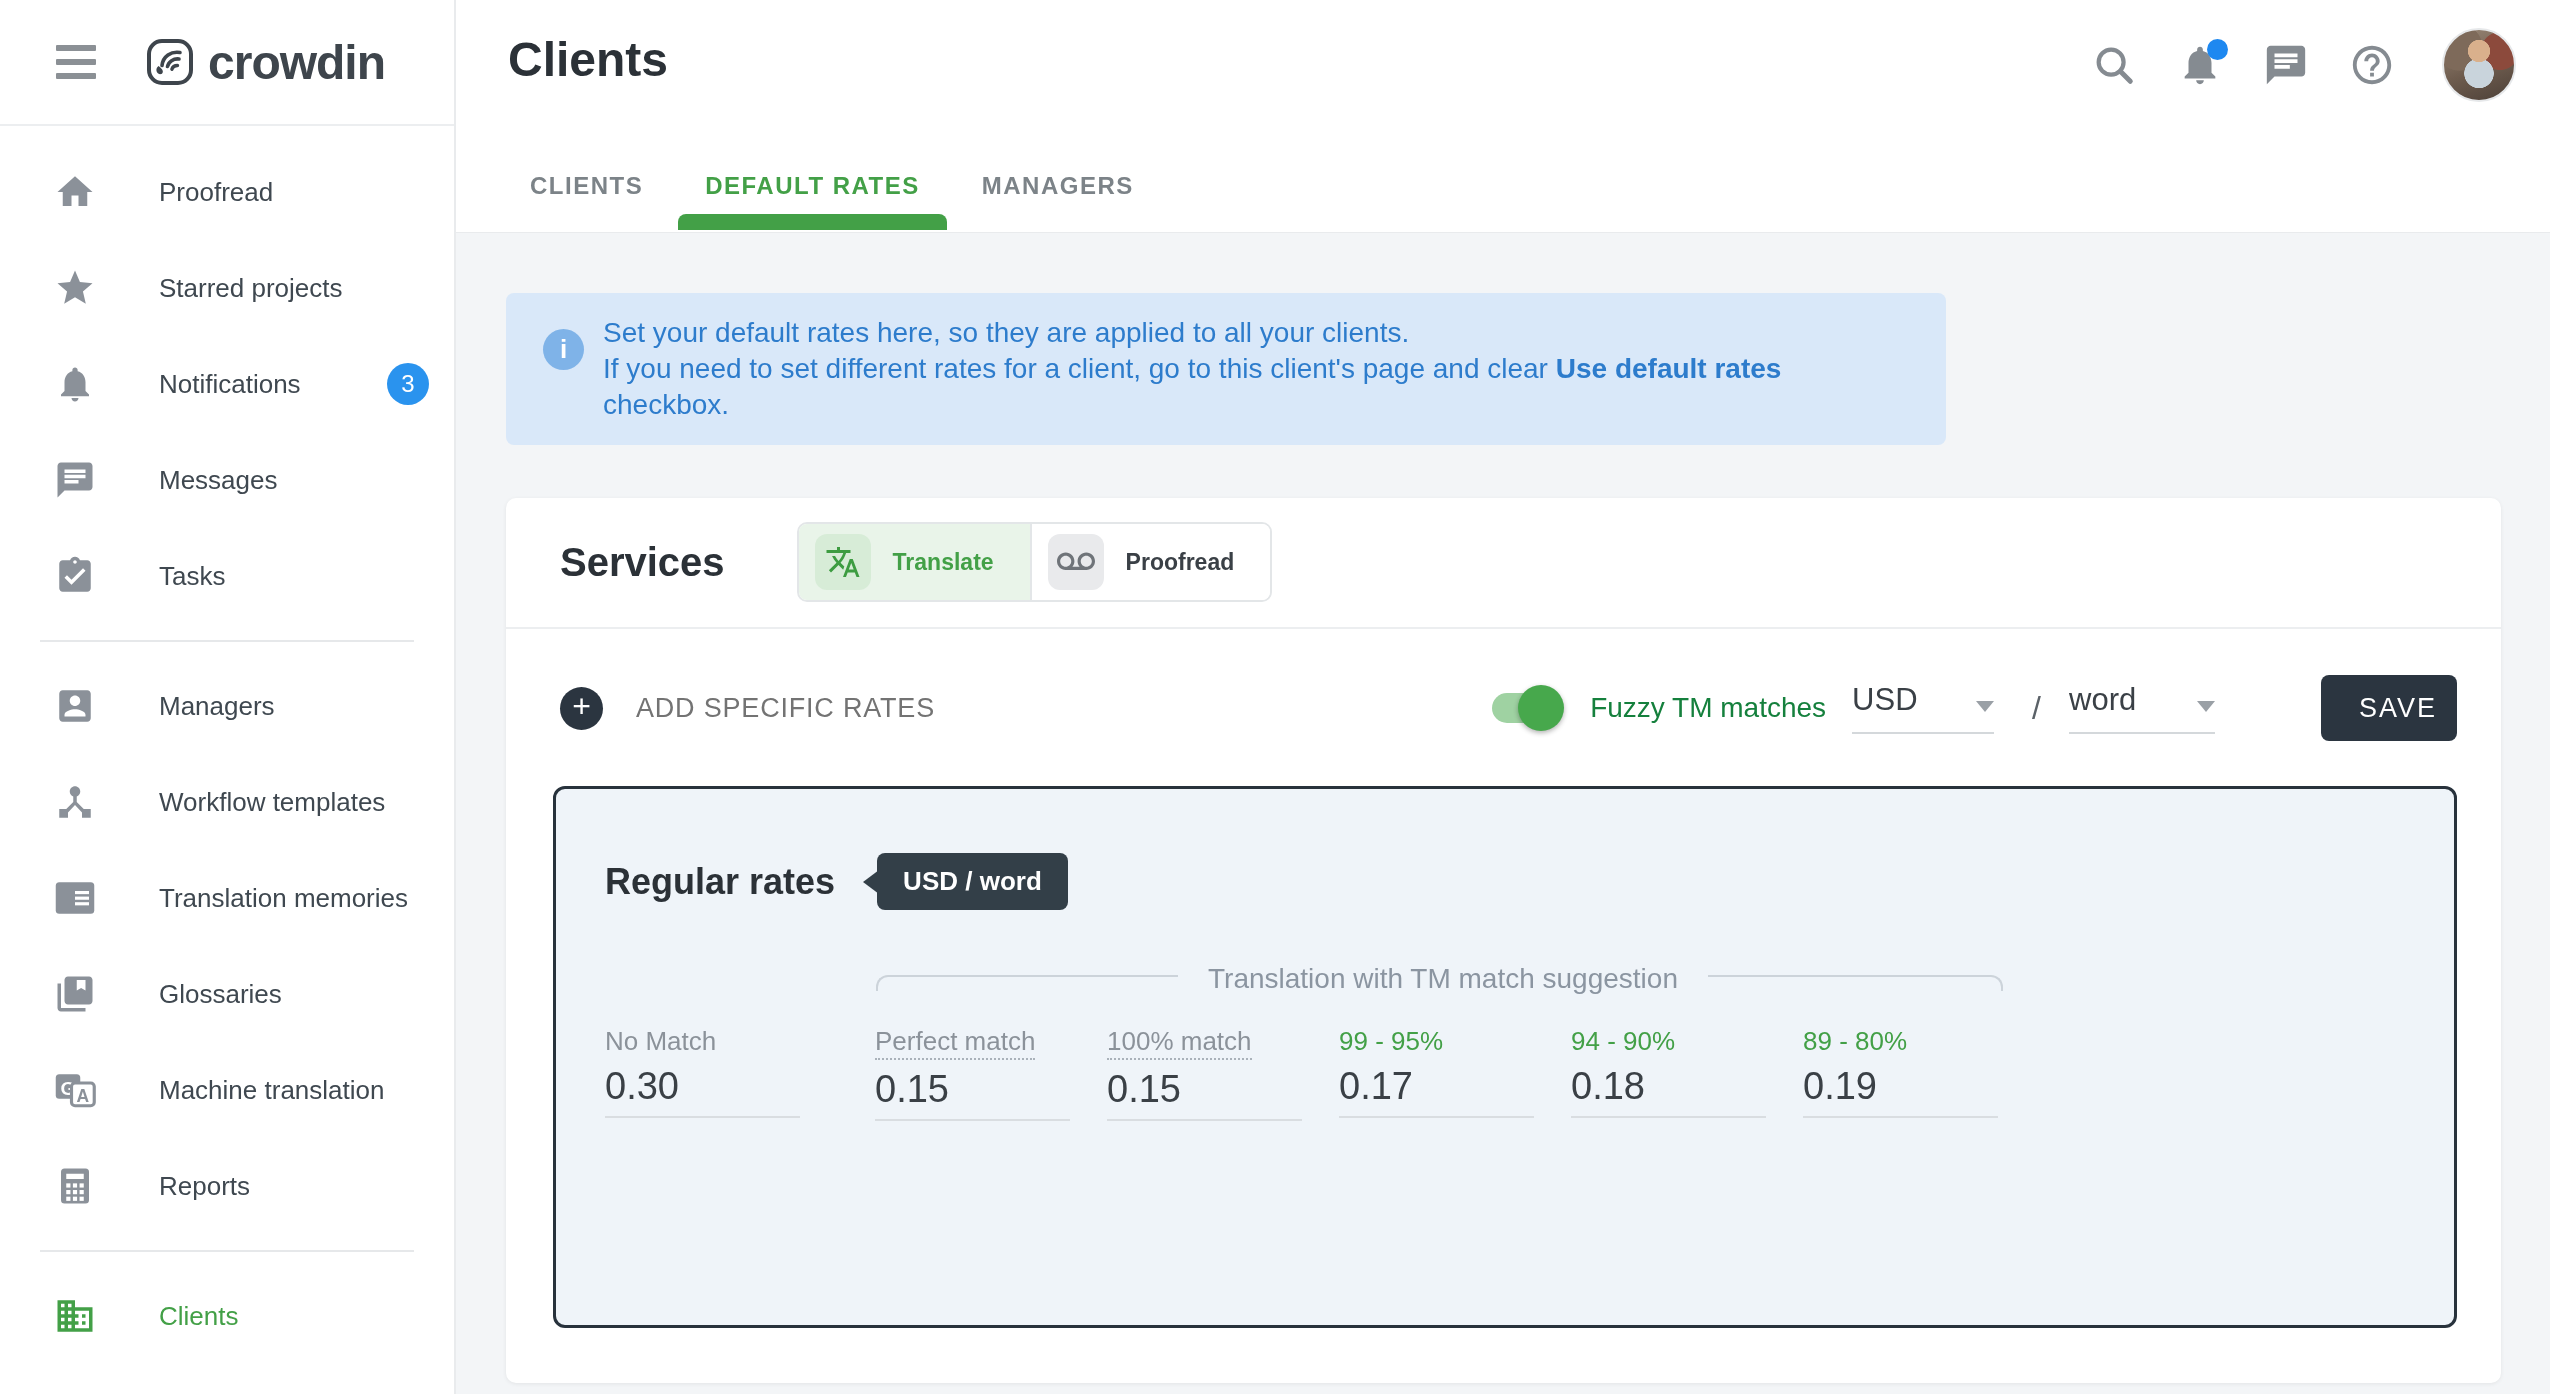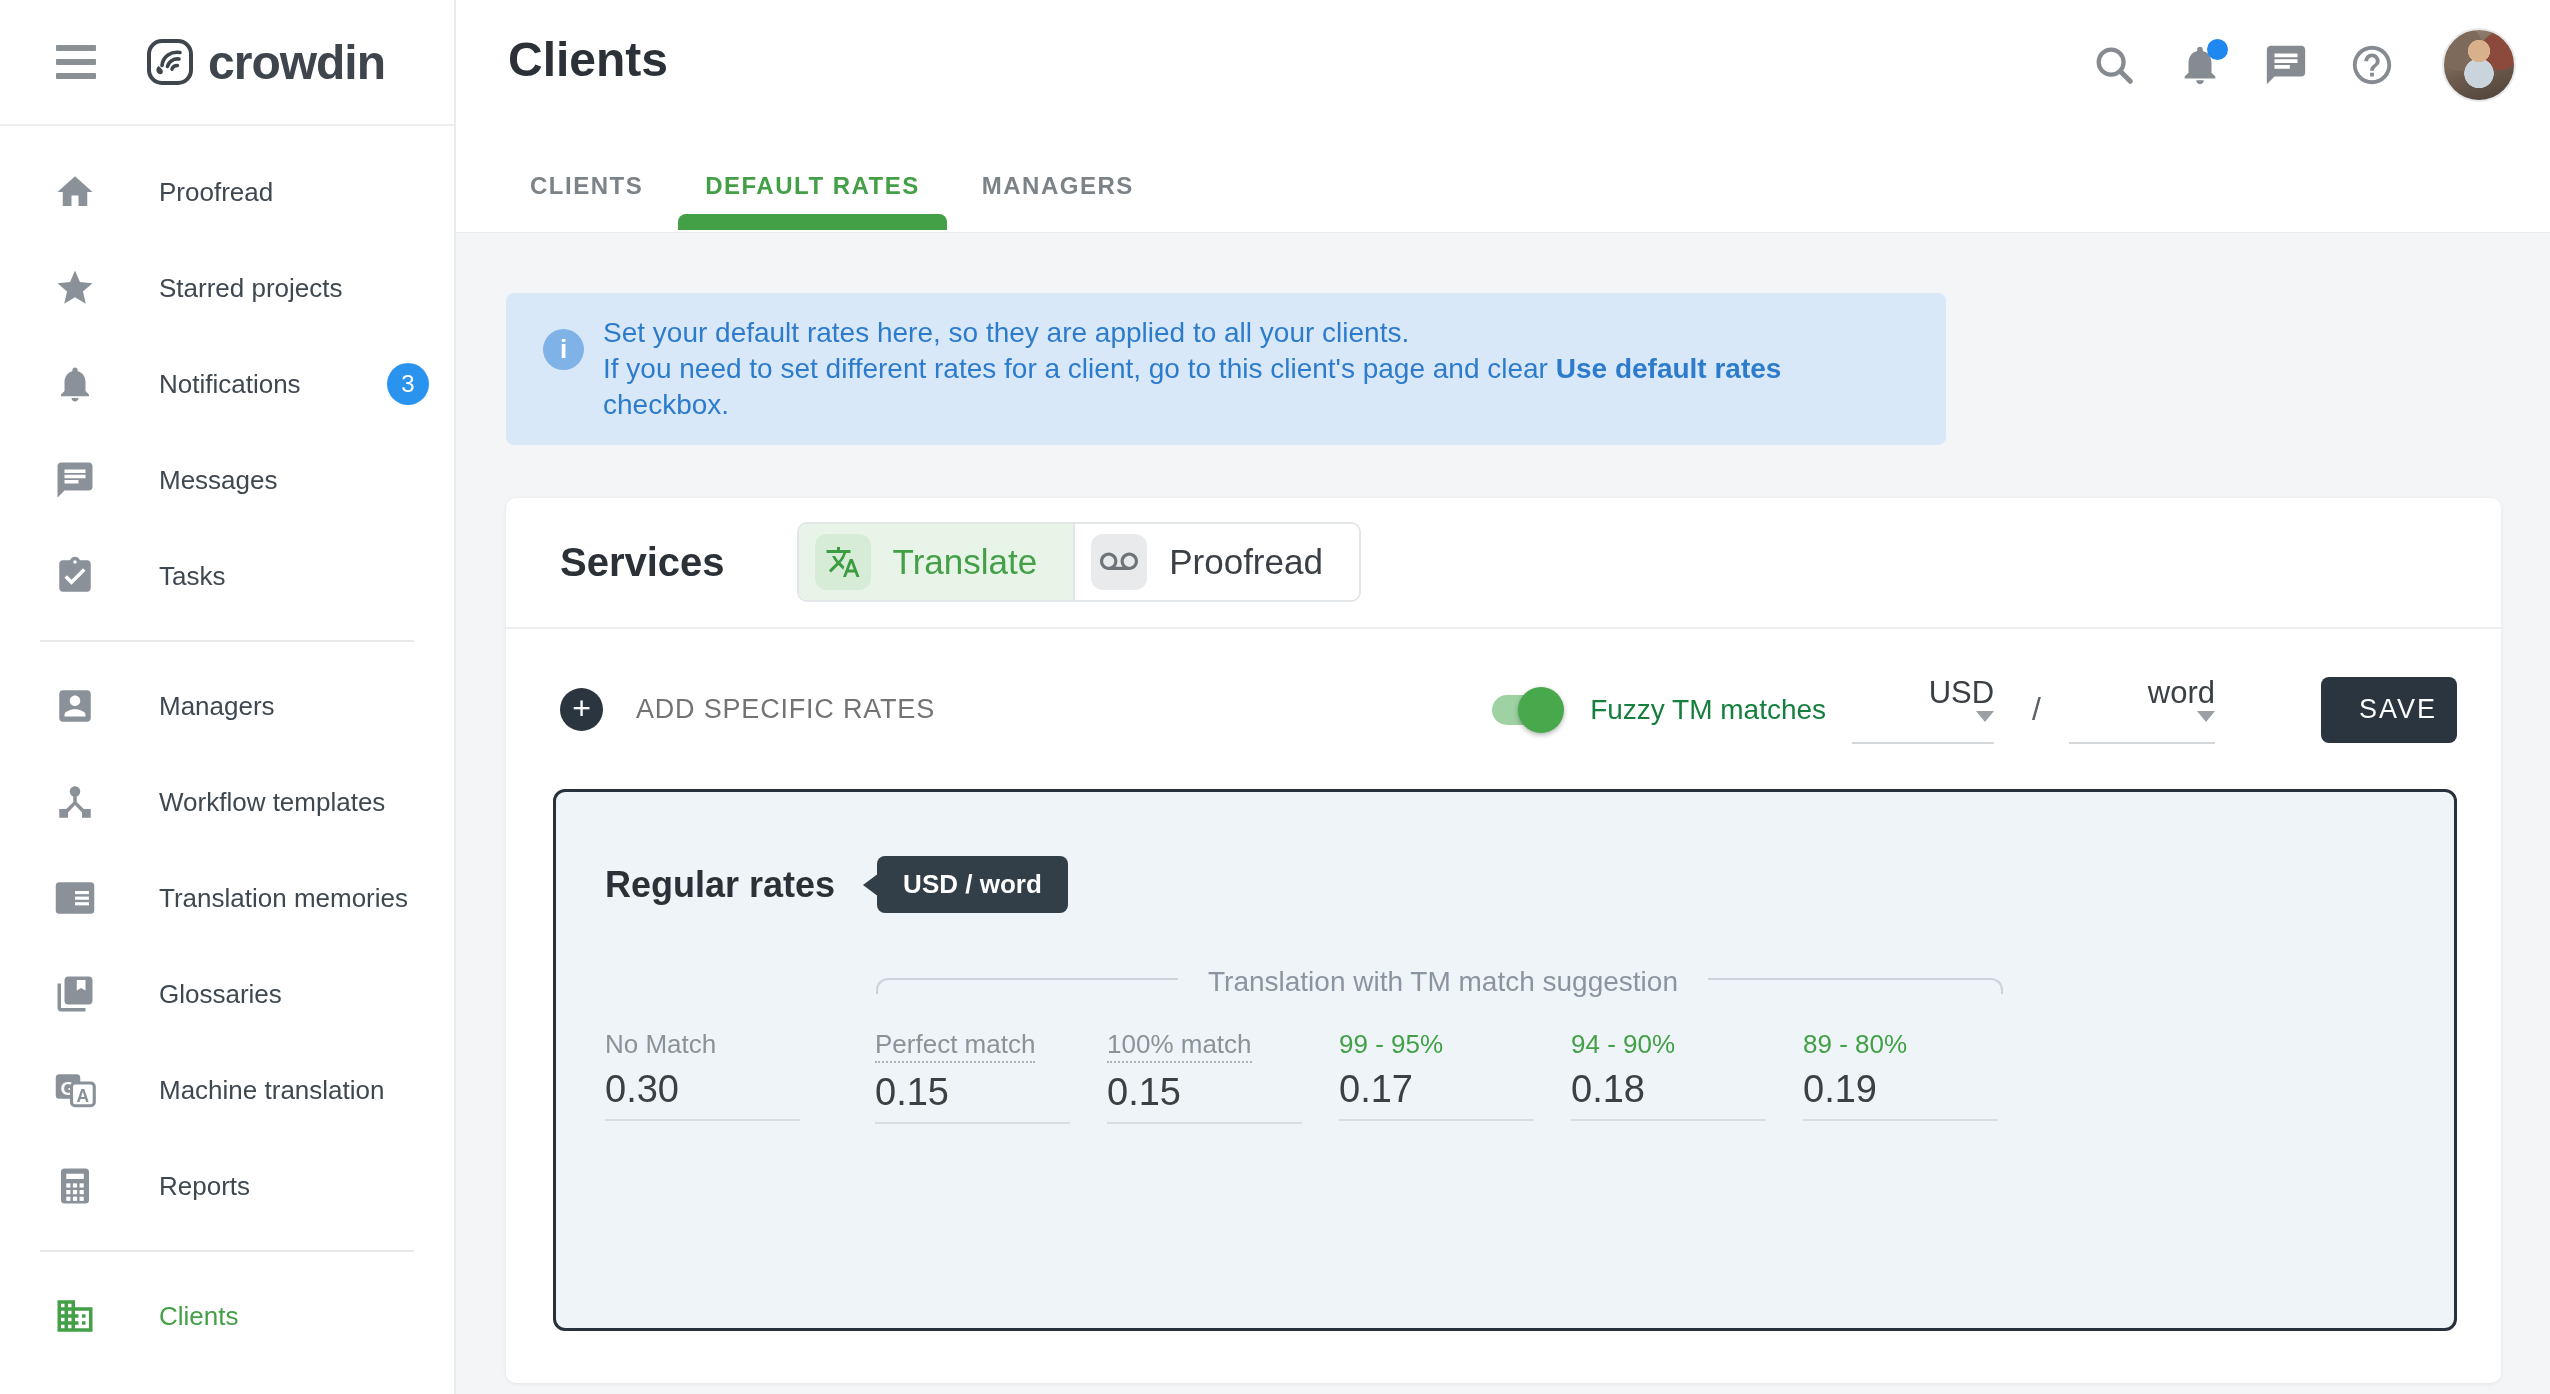--- a/index.html
+++ b/index.html
@@ -95,42 +95,42 @@
   .segmented {
     display:flex; margin-left:72px; border:2px solid #e3e6e8; border-radius:10px;
     overflow:hidden; height:80px;
   }
   .segment { display:flex; align-items:center; padding:0 36px 0 16px; cursor:pointer; background:#fff; }
   .segment.active { background:#e9f4e9; }
   .segment + .segment { border-left:2px solid #e3e6e8; }
   .seg-tile { width:56px; height:56px; border-radius:12px; display:flex; align-items:center; justify-content:center; margin-right:22px; }
   .segment.active .seg-tile { background:#d7ecd7; }
   .segment:not(.active) .seg-tile { background:#e9eaec; }
-  .seg-label { font-size:35px; }
+  .seg-label { font-size:23px;font-weight:bold; }
   .segment.active .seg-label { color:#43a047; }
   .segment:not(.active) .seg-label { color:#3a4046; }
 
   .card-divider { height:2px; background:#eceef0; }
 
   
   .rates-toolbar { display:flex; align-items:center; padding:46px 44px 40px 54px; }
   .add-rates { display:flex; align-items:center; cursor:pointer; }
   .plus-circle {
     width:43px; height:43px; border-radius:50%; background:#2b3540; color:#fff;
     font-size:32px; display:flex; align-items:center; justify-content:center; padding-bottom:3px;
   }
   .add-rates-label { margin-left:33px; font-size:27px; font-weight:normal; letter-spacing:.8px; color:#737373; }
   .toolbar-right { margin-left:auto; display:flex; align-items:center; }
   .toggle { position:relative; width:66px; height:30px; border-radius:15px; background:#9fd2a2; cursor:pointer; flex:none; }
   .toggle-knob {
     position:absolute; right:-6px; top:-8px; width:46px; height:46px; border-radius:50%;
     background:#47a84c; box-shadow:0 2px 5px rgba(0,0,0,.3);
   }
   .fuzzy-label { margin-left:32px; font-size:28px; color:#15803d; }
-  .select { display:flex; align-items:end; justify-content:space-between; border-bottom:2px solid #d4d8db; padding-bottom:14px; cursor:pointer;flex-direction:column; }
+  .select { display:flex; align-items:end; justify-content:space-between; border-bottom:2px solid #d4d8db; padding-bottom:14px; cursor:pointer; }
   .select-currency { width:142px; margin-left:26px; }
   .select-unit { width:146px; margin-left:28px; }
   .select-value { font-size:31px; color:#3a4046; }
   .caret { width:0; height:0; border-left:9px solid transparent; border-right:9px solid transparent; border-top:11px solid #9aa0a6; margin-bottom:6px; }
   .slash { margin-left:38px; font-size:32px; color:#5b6268; }
   .save-btn {
     margin-left:106px; width:136px; height:66px; background:#2b3540; border-radius:8px;
     color:#fff; font-size:27px; letter-spacing:2px; display:flex; align-items:center; justify-content:center;
     border:none; cursor:pointer; font-family:"Liberation Sans", sans-serif;padding-left:18px;
   }

